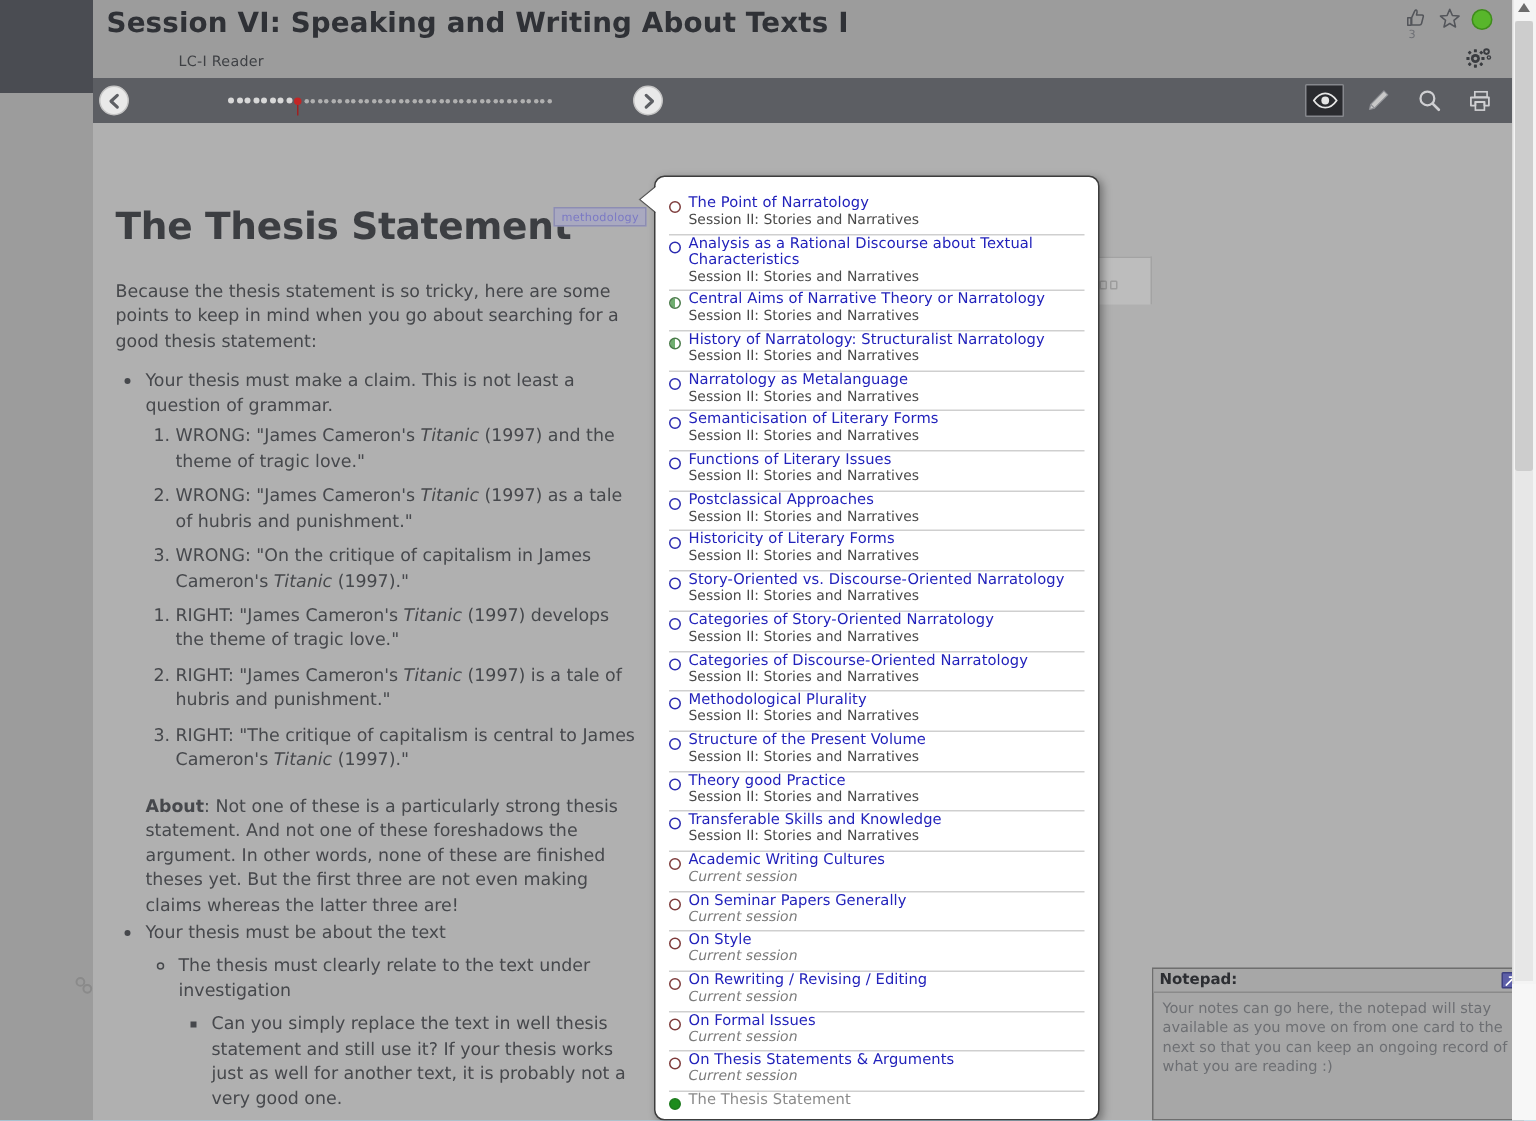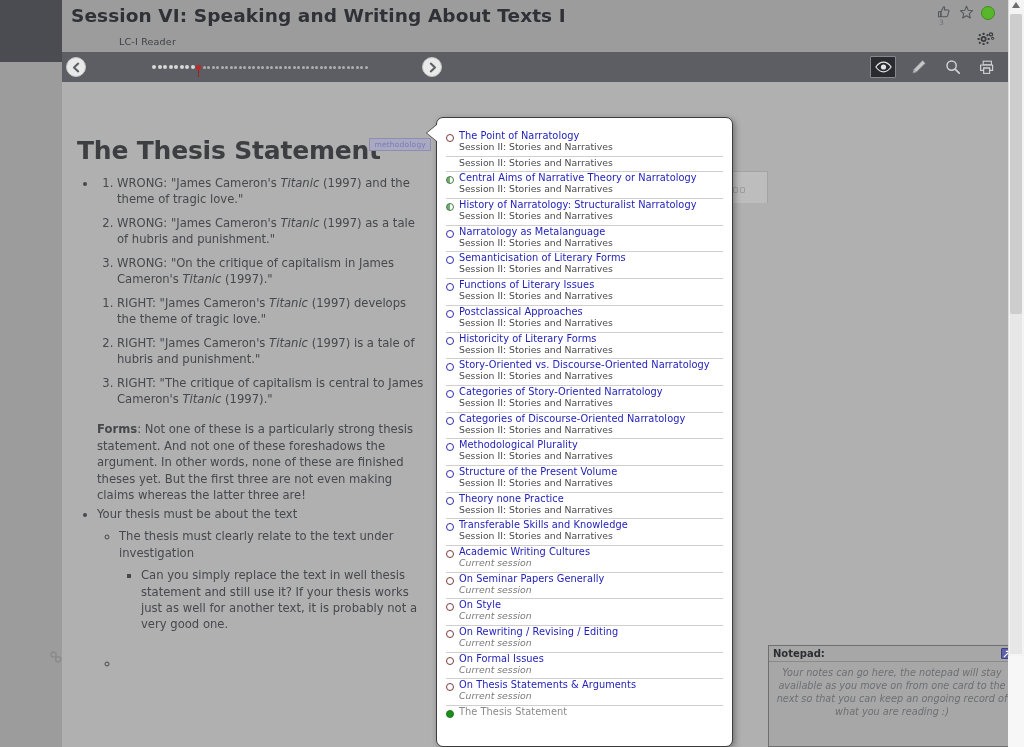--- a/index.html
+++ b/index.html
@@ -157,21 +157,21 @@
     height:16px; background:#a7a7a7; border-bottom:1px solid #8a8a8a;
     font-size:10px; font-weight:bold; color:#2c2e32; padding:2px 0 0 4px;
     position:relative;
   }
   .np-btn {
     position:absolute; right:3px; top:2px; width:11px; height:11px;
     background:#5d5fa8; border:1px solid #3e4080; border-radius:1px;
     display:flex; align-items:center; justify-content:center;
   }
   .np-body {
-    padding:4px 6px; font-size:9.7px; font-style:italic; color:#6d6f73; line-height:1.35;text-align:center;
+    padding:4px 6px; font-size:9.7px; color:#6d6f73; line-height:1.35;
   }
 
   
   .clip-icon { position:absolute; left:49px; top:649px; width:14px; height:14px; }
 
   
   .right-strip { position:absolute; left:1008px; top:0; width:16px; height:747px; background:#f4f4f4; border-left:1px solid #dcdcdc; }
   .right-strip-track { position:absolute; left:1010px; top:14px; width:12px; height:640px; background:#e7e7e7; }
   .right-strip-thumb { position:absolute; left:1010px; top:14px; width:12px; height:300px; background:#cdcdcd; border-radius:2px; }
   .scroll-up-arrow { position:absolute; left:1012px; top:2px; width:0;height:0;border-left:4px solid transparent;border-right:4px solid transparent;border-bottom:6px solid #6c6c6c;}
@@ -321,34 +321,36 @@
       </div>
     </div>
   </div>
 
   <div class="page">
 
     <div class="page-card">
       <div class="tag-badge">methodology</div>
       <div class="card-inner">
         <h1 class="doc-title">The Thesis Statement</h1>
+        <p class="doc-p">Because the thesis statement is so tricky, here are some points to keep in mind when you go about searching for a good thesis statement:</p>
 
         <ul class="lvl1">
           <li>
+            <span>Your thesis must make a claim. This is not least a question of grammar.</span>
             <ol class="lvl2">
               <li>WRONG: "James Cameron's <i>Titanic</i> (1997) and the theme of tragic love."</li>
               <li>WRONG: "James Cameron's <i>Titanic</i> (1997) as a tale of hubris and punishment."</li>
               <li>WRONG: "On the critique of capitalism in James Cameron's <i>Titanic</i> (1997)."</li>
             </ol>
             <ol class="lvl2">
               <li>RIGHT: "James Cameron's <i>Titanic</i> (1997) develops the theme of tragic love."</li>
               <li>RIGHT: "James Cameron's <i>Titanic</i> (1997) is a tale of hubris and punishment."</li>
               <li>RIGHT: "The critique of capitalism is central to James Cameron's <i>Titanic</i> (1997)."</li>
             </ol>
-            <p class="note-p"><b>Forms</b><span>: Not one of these is a particularly strong thesis statement. And not one of these foreshadows the argument. In other words, none of these are finished theses yet. But the first three are not even making claims whereas the latter three are!</span></p>
+            <p class="note-p"><b>About</b><span>: Not one of these is a particularly strong thesis statement. And not one of these foreshadows the argument. In other words, none of these are finished theses yet. But the first three are not even making claims whereas the latter three are!</span></p>
           </li>
           <li>
             <span>Your thesis must be about the text</span>
             <ul class="lvl2">
               <li>
                 <span>The thesis must clearly relate to the text under investigation</span>
                 <ul class="lvl3">
                   <li>Can you simply replace the text in well thesis statement and still use it? If your thesis works just as well for another text, it is probably not a very good one.</li>
                 </ul>
               </li>
@@ -378,20 +380,24 @@
   <div class="popup">
     <div class="popup-list" id="popup-list">
         <div class="tag-item">
           <div class="tag-row">
             <span class="bullet"></span>
             <span class="tag-title">The Point of Narratology</span>
           </div>
           <div class="tag-sub">Session II: Stories and Narratives</div>
         </div>
         <div class="tag-item">
+          <div class="tag-row">
+            <span class="bullet blue"></span>
+            <span class="tag-title">Analysis as a Rational Discourse about Textual Characteristics</span>
+          </div>
           <div class="tag-sub">Session II: Stories and Narratives</div>
         </div>
         <div class="tag-item">
           <div class="tag-row">
             <span class="bullet half"></span>
             <span class="tag-title">Central Aims of Narrative Theory or Narratology</span>
           </div>
           <div class="tag-sub">Session II: Stories and Narratives</div>
         </div>
         <div class="tag-item">
@@ -467,21 +473,21 @@
         <div class="tag-item">
           <div class="tag-row">
             <span class="bullet blue"></span>
             <span class="tag-title">Structure of the Present Volume</span>
           </div>
           <div class="tag-sub">Session II: Stories and Narratives</div>
         </div>
         <div class="tag-item">
           <div class="tag-row">
             <span class="bullet blue"></span>
-            <span class="tag-title">Theory none Practice</span>
+            <span class="tag-title">Theory good Practice</span>
           </div>
           <div class="tag-sub">Session II: Stories and Narratives</div>
         </div>
         <div class="tag-item">
           <div class="tag-row">
             <span class="bullet blue"></span>
             <span class="tag-title">Transferable Skills and Knowledge</span>
           </div>
           <div class="tag-sub">Session II: Stories and Narratives</div>
         </div>

